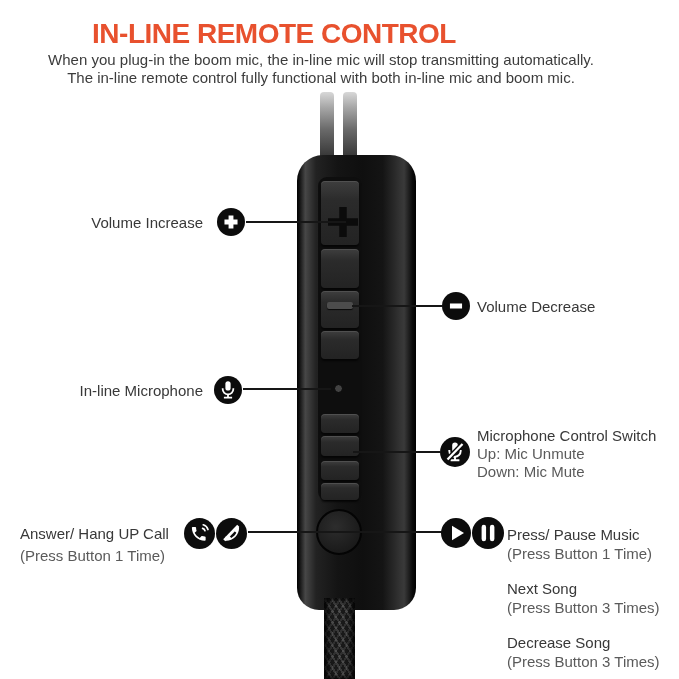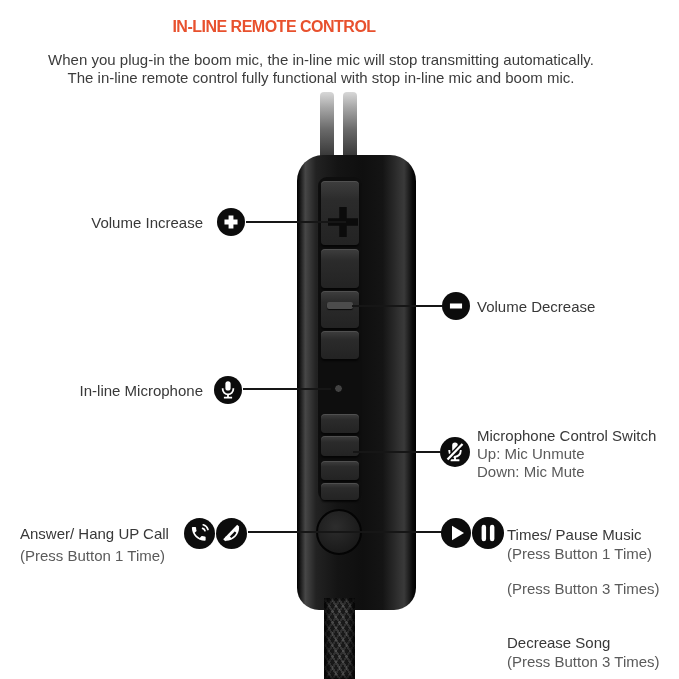--- a/index.html
+++ b/index.html
@@ -3,21 +3,21 @@
 <meta charset="utf-8">
 <style>
   html,body{margin:0;padding:0;background:#fff;}
   .stage{
     position:relative;width:679px;height:679px;background:#ffffff;overflow:hidden;
     font-family:"Liberation Sans", sans-serif;color:#383838;
   }
   
   .title{
     position:absolute;top:18px;left:0;width:548px;text-align:center;
-    font-size:16px;font-weight:800;letter-spacing:-0.5px;color:#e8512e;
+    font-size:28px;font-weight:800;letter-spacing:-0.5px;color:#e8512e;
   }
   .subtitle{
     position:absolute;left:0;width:642px;text-align:center;
     font-size:15px;color:#3c3c3c;
   }
   .sub1{top:51px;} .sub2{top:69px;}
   
   .cable-top{
     position:absolute;top:92px;width:14px;height:68px;border-radius:4px 4px 0 0;
     background:linear-gradient(180deg,#d8d8d8 0%,#a8a8a8 22%,#6a6a6a 55%,#303030 100%);
@@ -86,21 +86,21 @@
   .lbl-next{left:507px;top:579px;line-height:19px;}
   .lbl-prev{left:507px;top:633px;line-height:19px;}
 </style>
 </head>
 <body>
 
 <div class="stage">
 
   <div class="title" style="color: rgb(232, 81, 46);">IN-LINE REMOTE CONTROL</div>
   <div class="subtitle sub1">When you plug-in the boom mic, the in-line mic will stop transmitting automatically.</div>
-  <div class="subtitle sub2">The in-line remote control fully functional with stop in-line mic and boom mic.</div>
+  <div class="subtitle sub2">The in-line remote control fully functional with both in-line mic and boom mic.</div>
 
   <div class="cable-top cable-left"></div>
   <div class="cable-top cable-right"></div>
   <div class="body"></div>
   <div class="panel"></div>
   <div class="seg seg1"></div>
   <div class="seg seg2"></div>
   <div class="seg seg3"></div>
   <div class="seg seg4"></div>
   <div class="seg seg5"></div>
@@ -194,25 +194,26 @@
   </div>
 
   <div class="lbl lbl-mic">In-line Microphone</div>
 
   <div class="lbl lbl-call">
     <div>Answer/ Hang UP Call</div>
     <div class="gray">(Press Button 1 Time)</div>
   </div>
 
   <div class="lbl lbl-play">
-    <div>Times/ Pause Music</div>
+    <div>Press/ Pause Music</div>
     <div class="gray">(Press Button 1 Time)</div>
   </div>
 
   <div class="lbl lbl-next">
+    <div>Next Song</div>
     <div class="gray">(Press Button 3 Times)</div>
   </div>
 
   <div class="lbl lbl-prev">
     <div>Decrease Song</div>
     <div class="gray">(Press Button 3 Times)</div>
   </div>
 
 </div>
 

